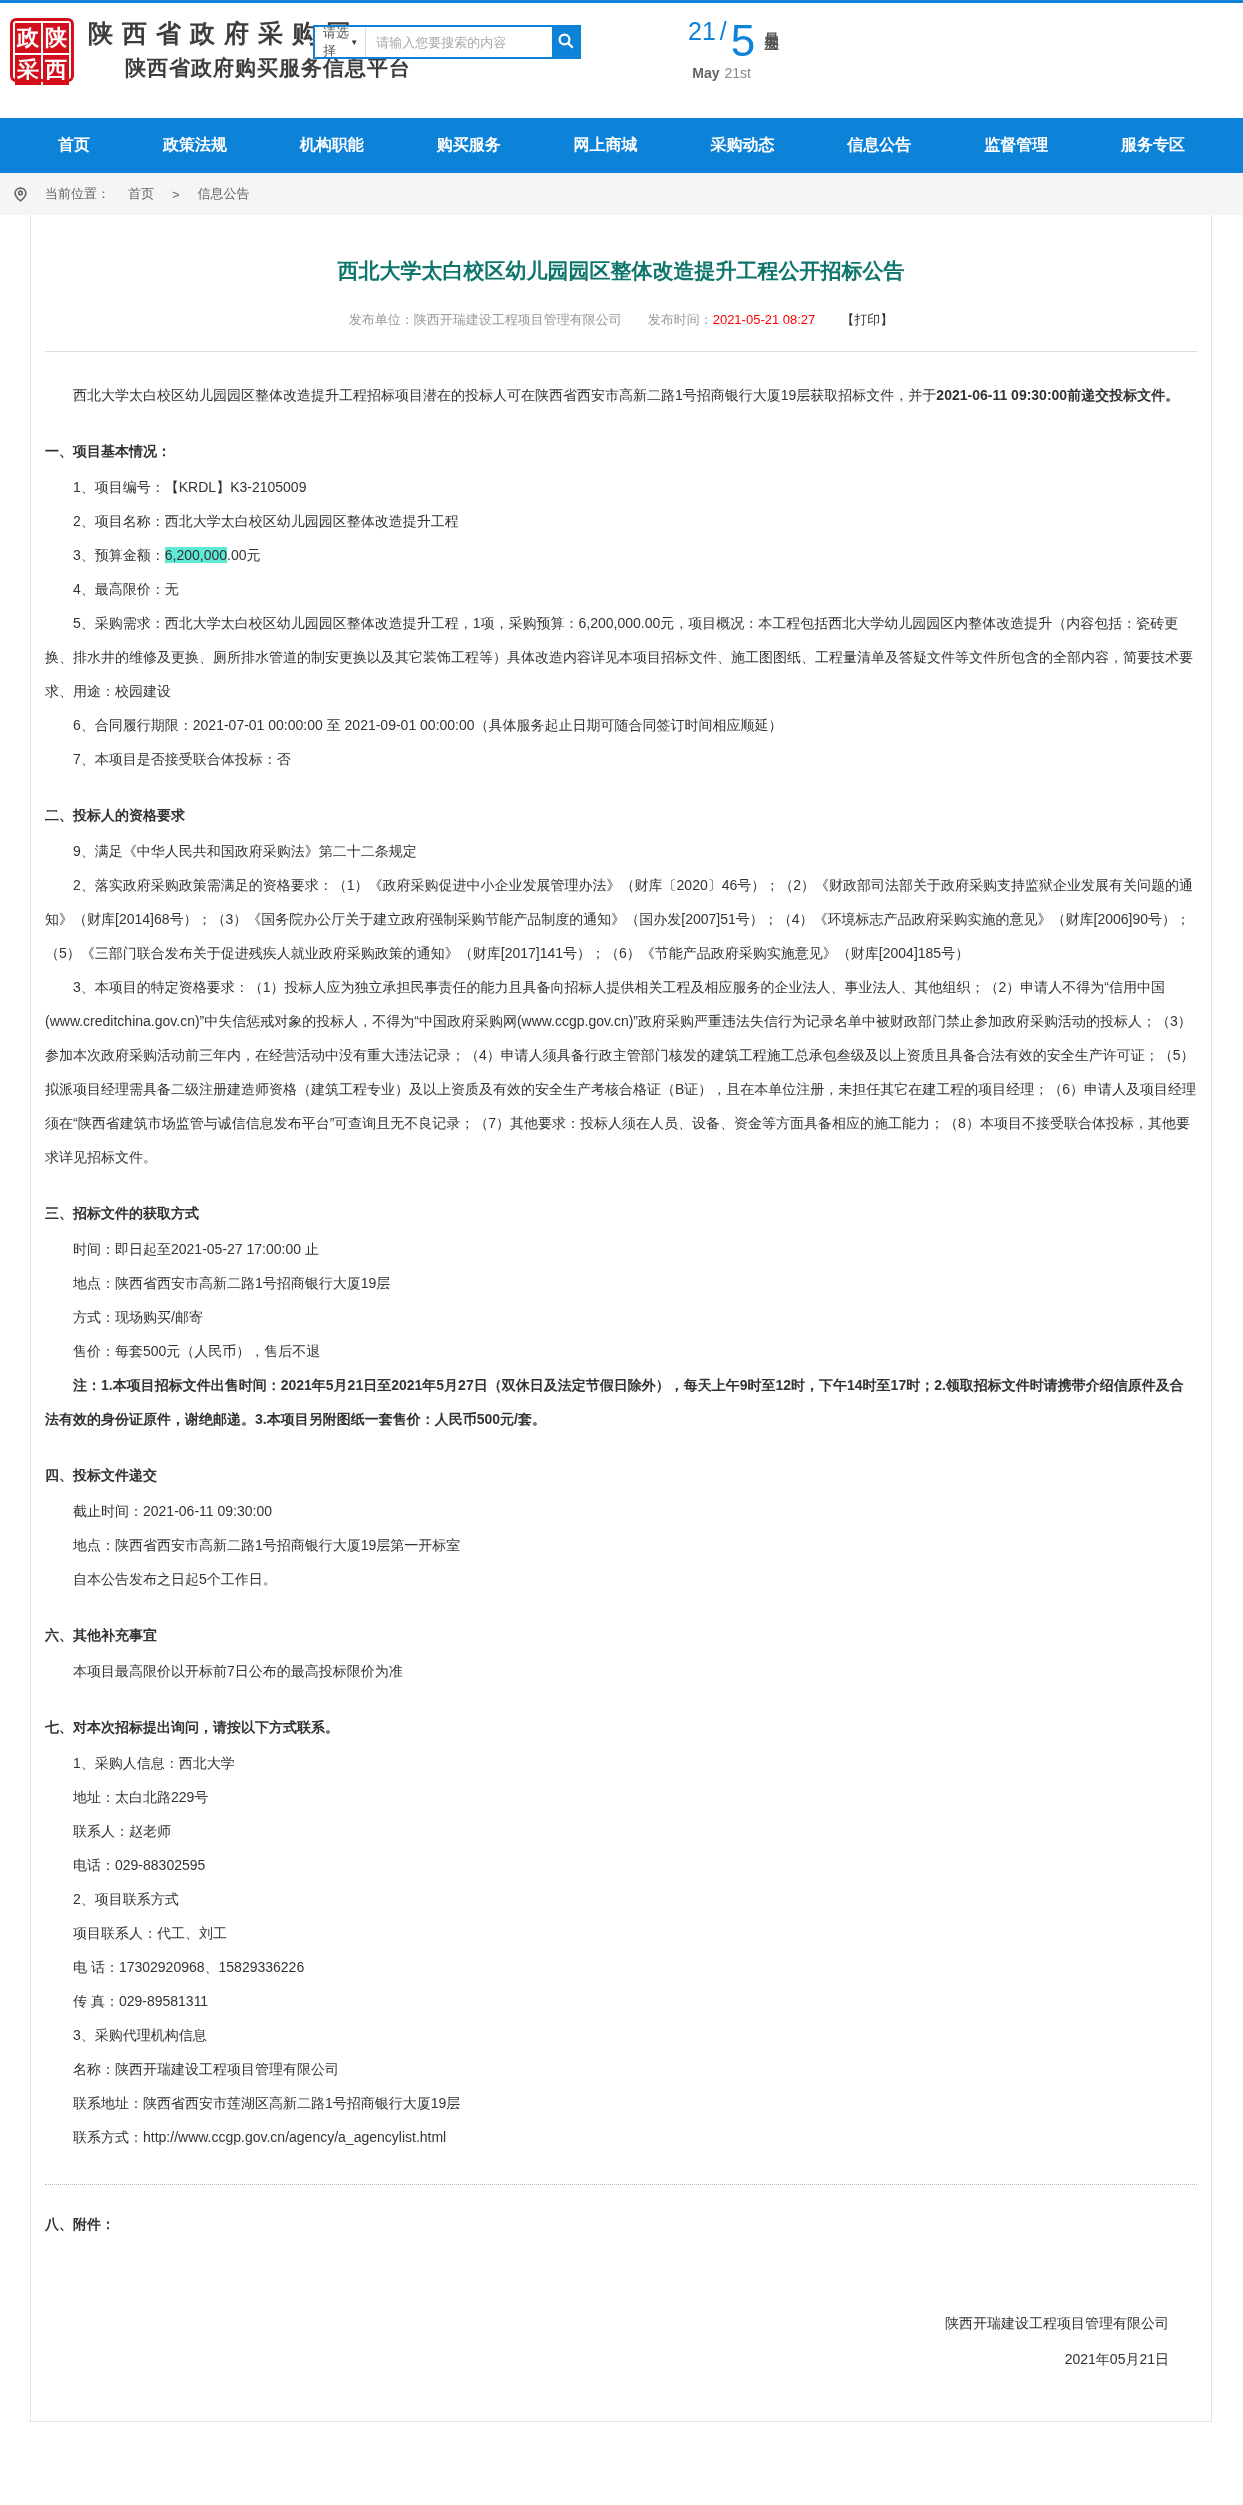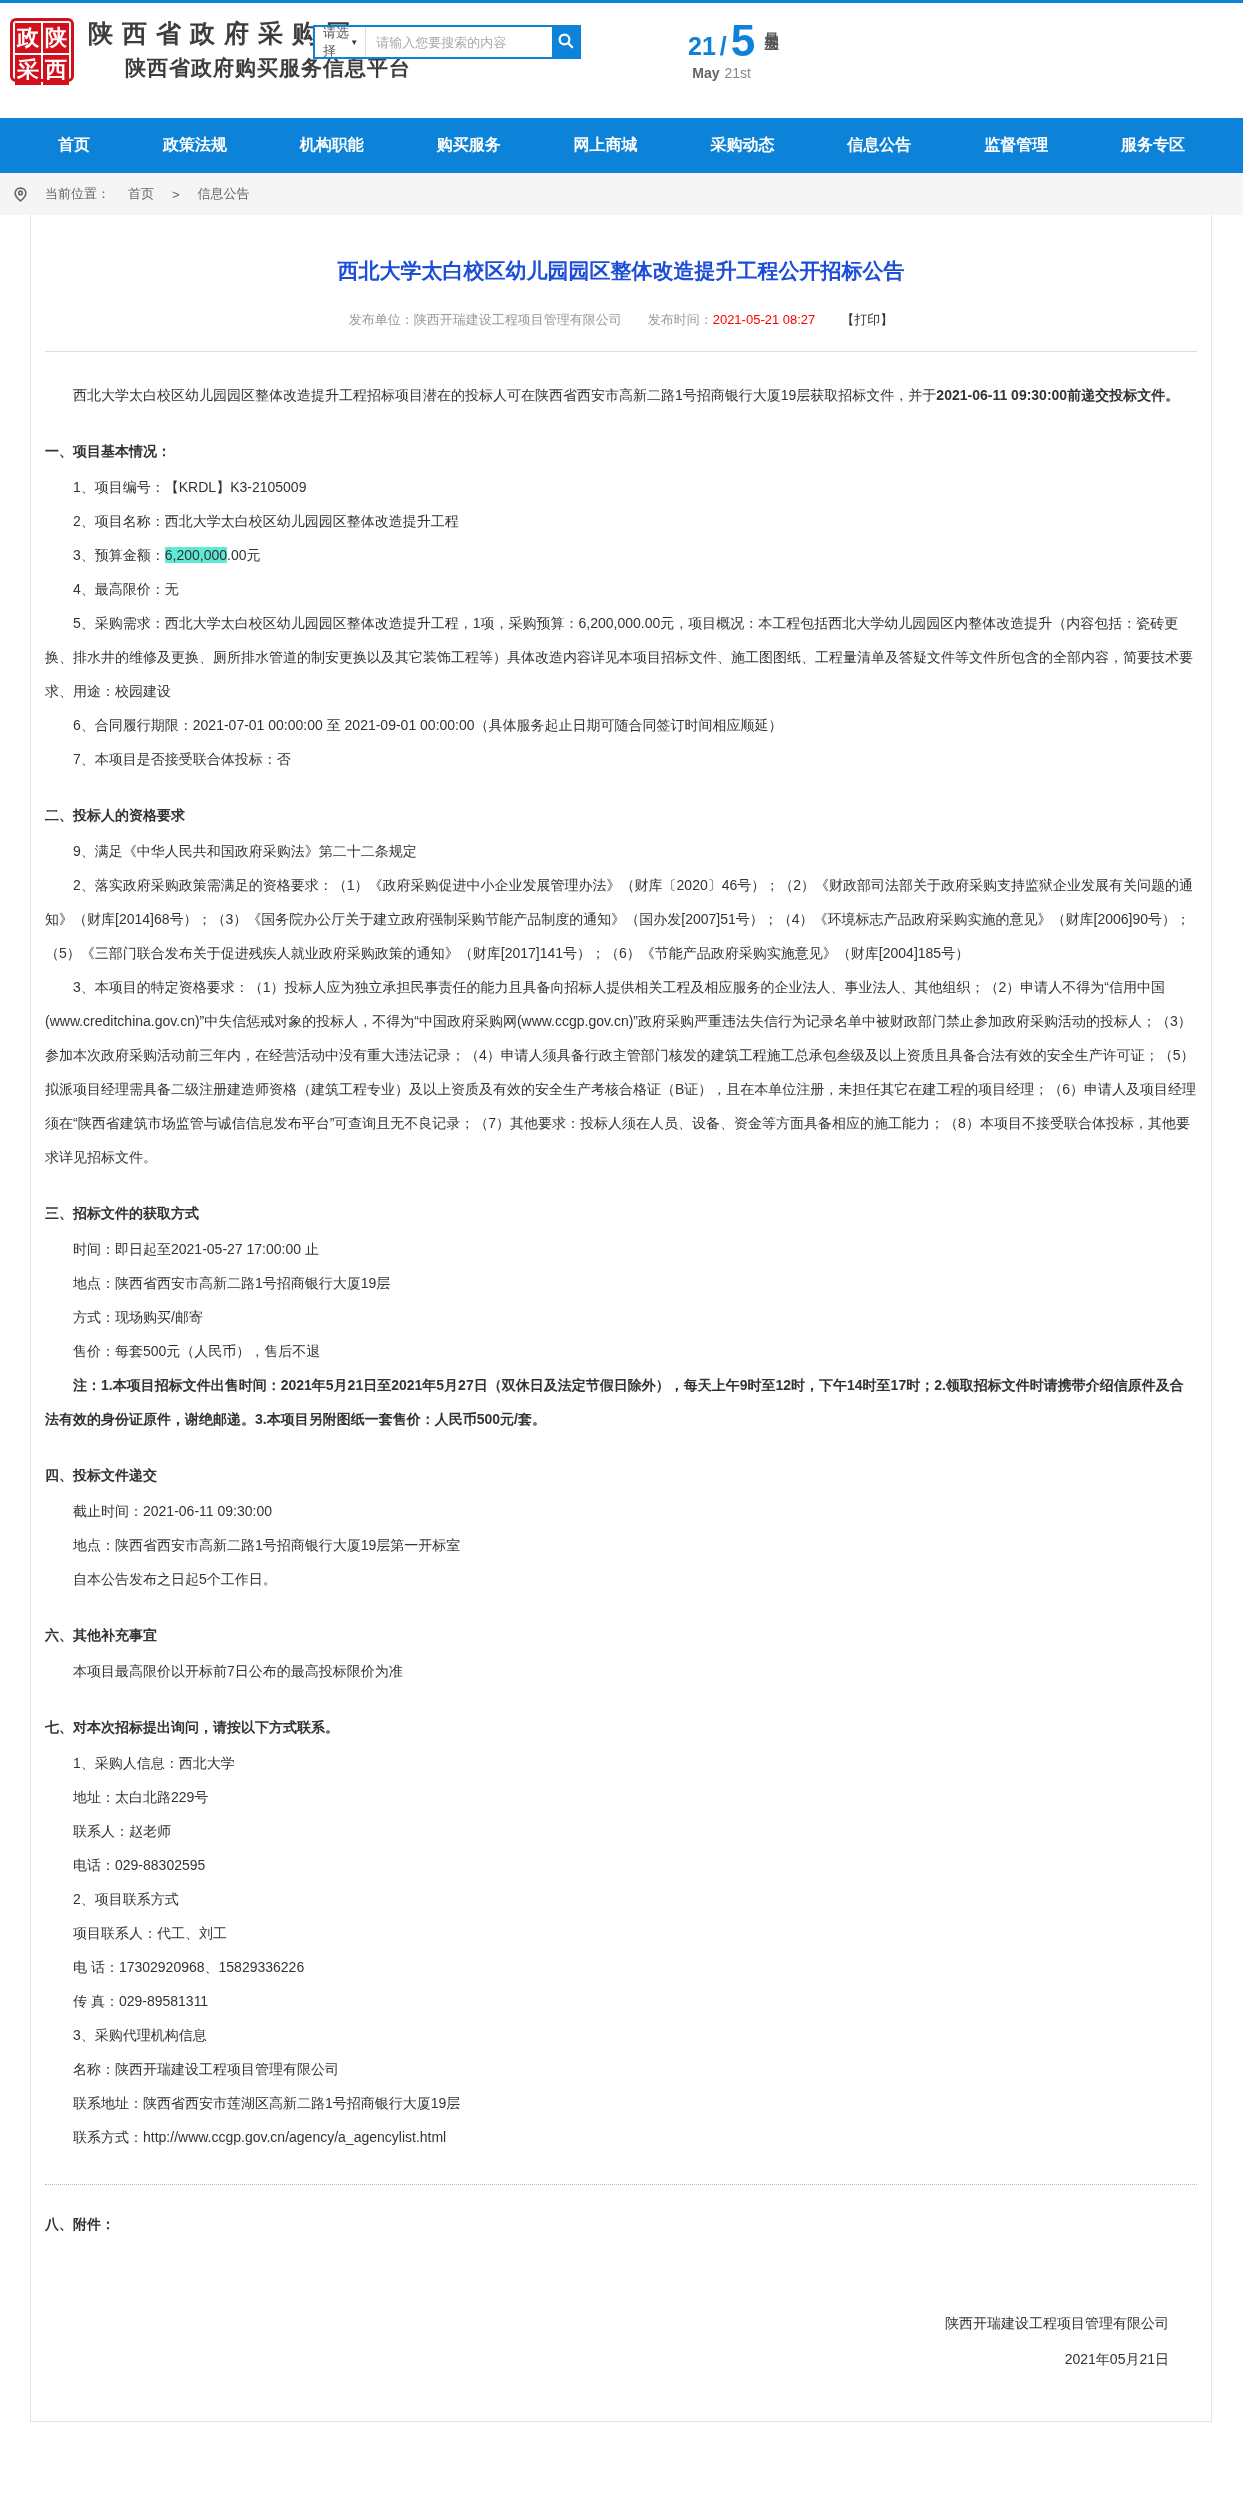--- a/index.html
+++ b/index.html
@@ -28,40 +28,40 @@
 
   .search { position:absolute; left:313px; top:22px; width:268px; height:34px; border:2px solid #0d82d9; display:flex; background:#fff; }
   .search-select { width:74px; display:flex; align-items:center; justify-content:space-between; padding:0 7px 0 8px; font-size:13px; color:#555; cursor:pointer; border-right:1px solid #ddd; }
   .search-select .caret { font-size:8px; color:#333; }
   .search-input { flex:1; border:none; outline:none; font-size:13px; color:#a16207; padding-left:10px; font-family:"Liberation Sans",sans-serif; }
   .search-input::placeholder { color:#a9a9a9; }
   .search-btn { width:44px; background:#0d82d9; border:none; display:flex; align-items:center; justify-content:center; cursor:pointer; }
 
   .date-block { position:absolute; left:688px; top:16px; display:flex; gap:8px; }
   .date-left { display:flex; flex-direction:column; align-items:center; }
-  .date-nums { display:flex; align-items:flex-end; color:#0d82d9; font-weight:bold; line-height:1; }
+  .date-nums { display:flex; align-items:flex-start; color:#0d82d9; font-weight:normal; line-height:1; }
   .date-day { font-size:25px; padding-bottom:4px; }
   .date-sep { font-size:25px; padding:0 4px 4px 4px; }
   .date-month { font-size:44px; }
   .date-en { font-size:14px; color:#888; margin-top:2px; }
   .date-en b { color:#666; margin-right:5px; }
   .weekday { writing-mode:vertical-rl; text-orientation:upright; font-size:14px; font-weight:bold; color:#555; letter-spacing:3px; padding-top:2px; }
 
   
   .nav { height:55px; background:#0d82d9; display:flex; align-items:center; justify-content:space-between; padding:0 58px; }
   .nav-item { color:#fff; font-size:16px; font-weight:bold; cursor:pointer; white-space:nowrap; }
 
   
   .breadcrumb { height:42px; background:#f5f5f5; display:flex; align-items:center; padding-left:14px; font-size:13px; color:#666; gap:18px; }
   .breadcrumb .link { cursor:pointer; }
   .pin-icon { display:inline-flex; }
 
   
   .main-box { margin:0 31px 0 30px; border:1px solid #e3e3e3; border-top:none; background:#fff; padding:42px 14px 0 14px; }
-  .article-title { text-align:center; font-size:21px; font-weight:bold; color:#1d4ed8; margin-bottom:26px; }
+  .article-title { text-align:center; font-size:21px; font-weight:bold; color:#0f766e; margin-bottom:26px; }
   .article-meta { text-align:center; font-size:13px; color:#999; margin-bottom:22px; }
   .article-meta .red { color:#ff0000; }
   .article-meta .print { color:#333; margin-left:26px; cursor:pointer; }
   .meta-sep { display:inline-block; width:26px; }
   .article-hr { border:none; border-top:1px solid #ddd; margin:0 0 26px 0; }
 
   .body-text { font-size:14px; color:#333; }
   .body-text p { line-height:34px; text-indent:2em; margin:0; }
   .body-text p.b { font-weight:bold; }
   .body-text h3 { font-size:14px; font-weight:bold; line-height:34px; margin:22px 0 2px 0; text-indent:0; }

